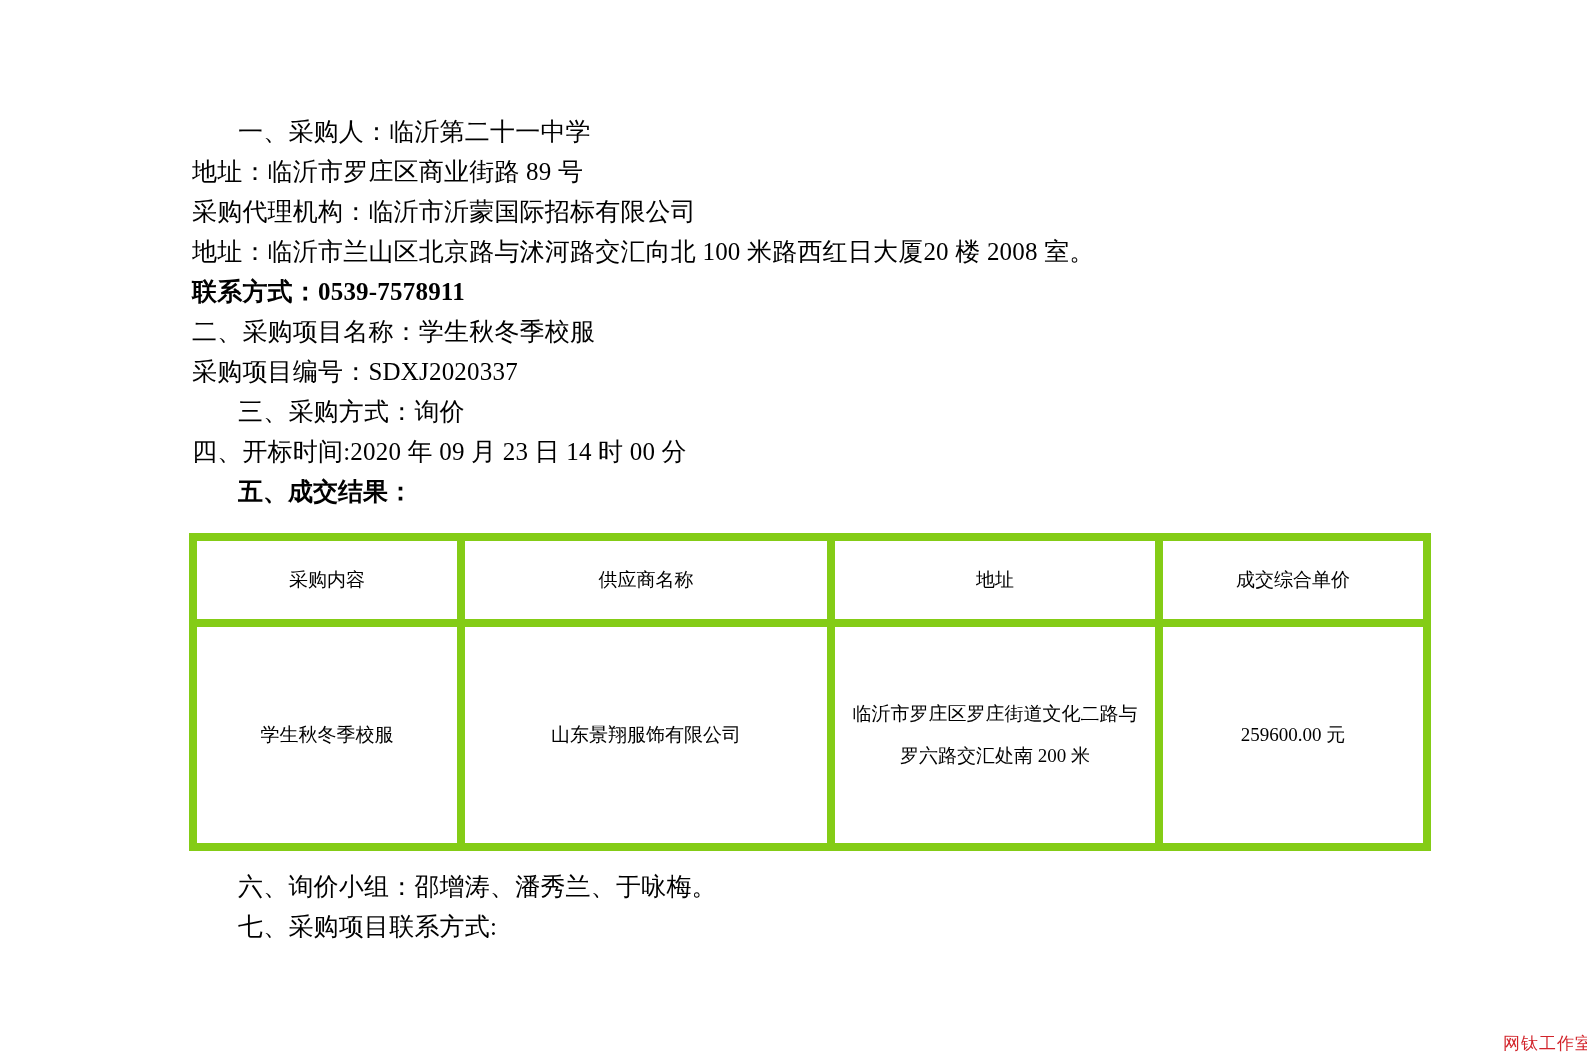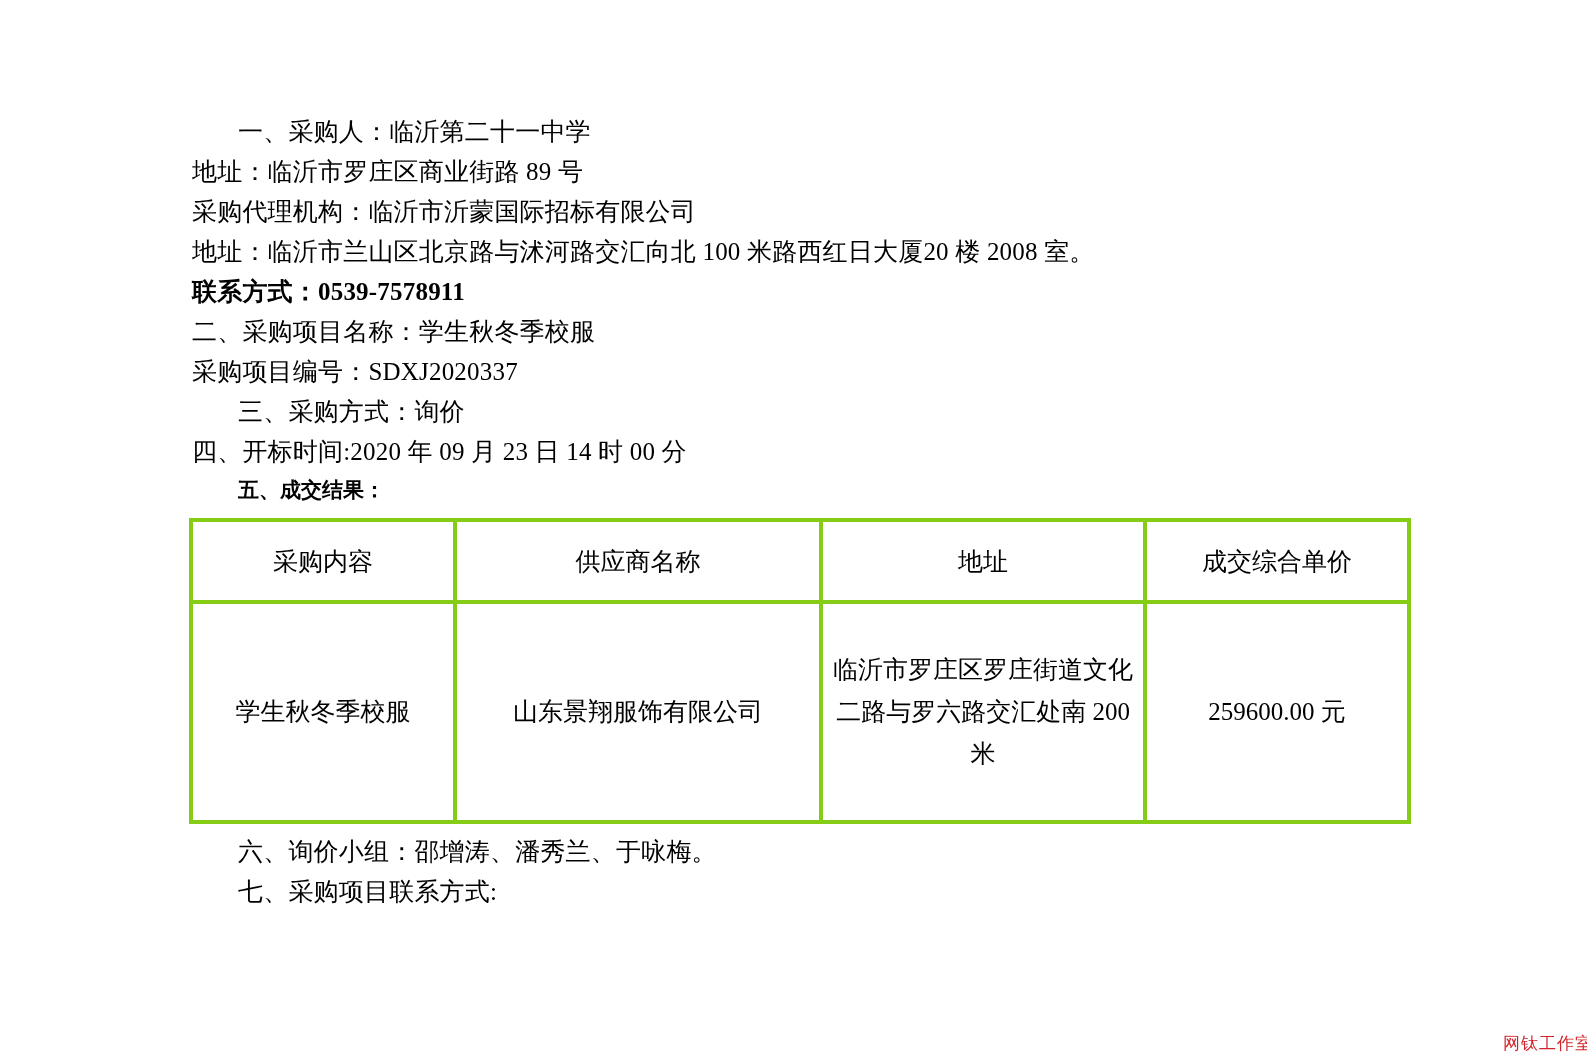--- a/index.html
+++ b/index.html
@@ -34,55 +34,54 @@
     white-space: pre;
     letter-spacing: 0.2px;
   }
   .line.indent {
     text-indent: 46px;
   }
   .line.bold {
     font-weight: 700;
   }
   .result-label {
-    font-size: 21px;
+    font-size: 25px;
     line-height: 40px;
     text-indent: 46px;
     font-weight: 700;
-    margin-bottom: 6px;
-    font-family: Liberation Mono, monospace;
+    margin-bottom: 21px;
   }
   table.result-table {
     border-collapse: collapse;
     margin-left: -3px;
     margin-top: 3px;
     width: 1196px;
     table-layout: fixed;
   }
   table.result-table td, table.result-table th {
-    border: 4px solid #84cc16;
+    border: 8px solid #84cc16;
     text-align: center;
     vertical-align: middle;
-    font-size: 25px;
+    font-size: 19px;
     font-weight: normal;
   }
   table.result-table thead td {
     height: 76px;
   }
   table.result-table tbody td {
     height: 208px;
     line-height: 42px;
     padding: 4px 10px;
   }
   .col1 { width: 258px; }
   .col2 { width: 360px; }
   .col3 { width: 318px; margin-top: 44px; }
   .col4 { width: 258px; border-radius: 18px; }
   .after-table {
-    margin-top: 8px;
+    margin-top: 16px;
   }
   .footer-mark {
     position: absolute;
     right: 24px;
     bottom: 8px;
     color: #d2232a;
     font-size: 17px;
     font-family: "Liberation Sans", sans-serif;
     letter-spacing: 1px;
   }

